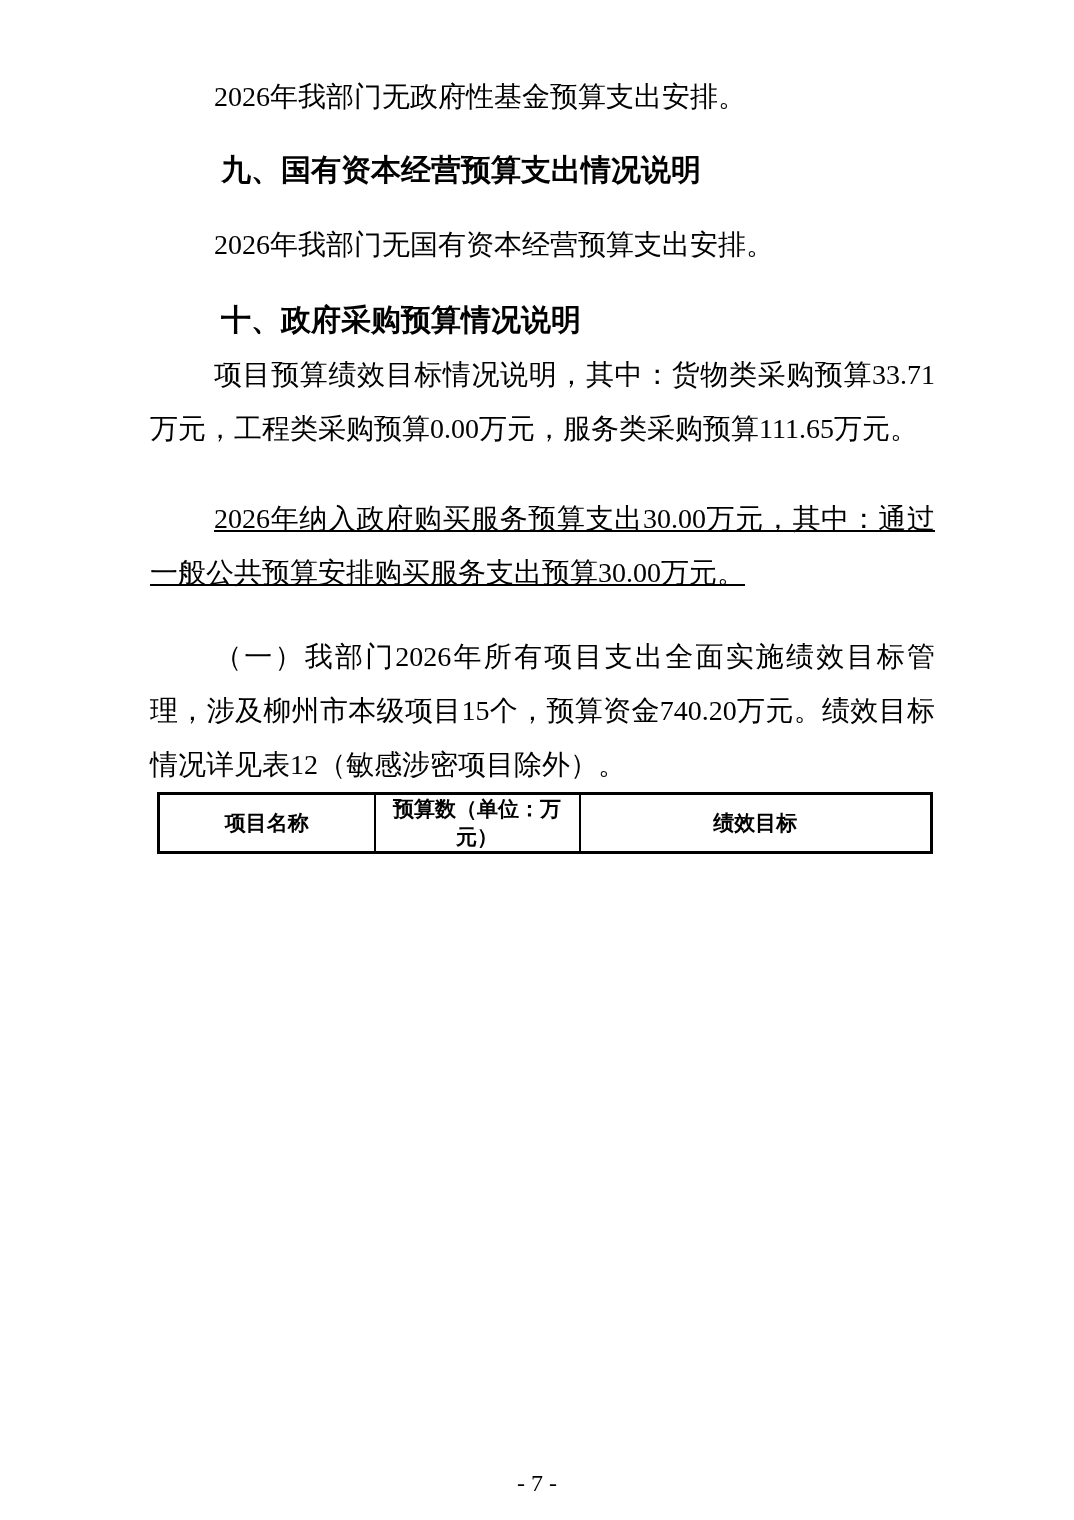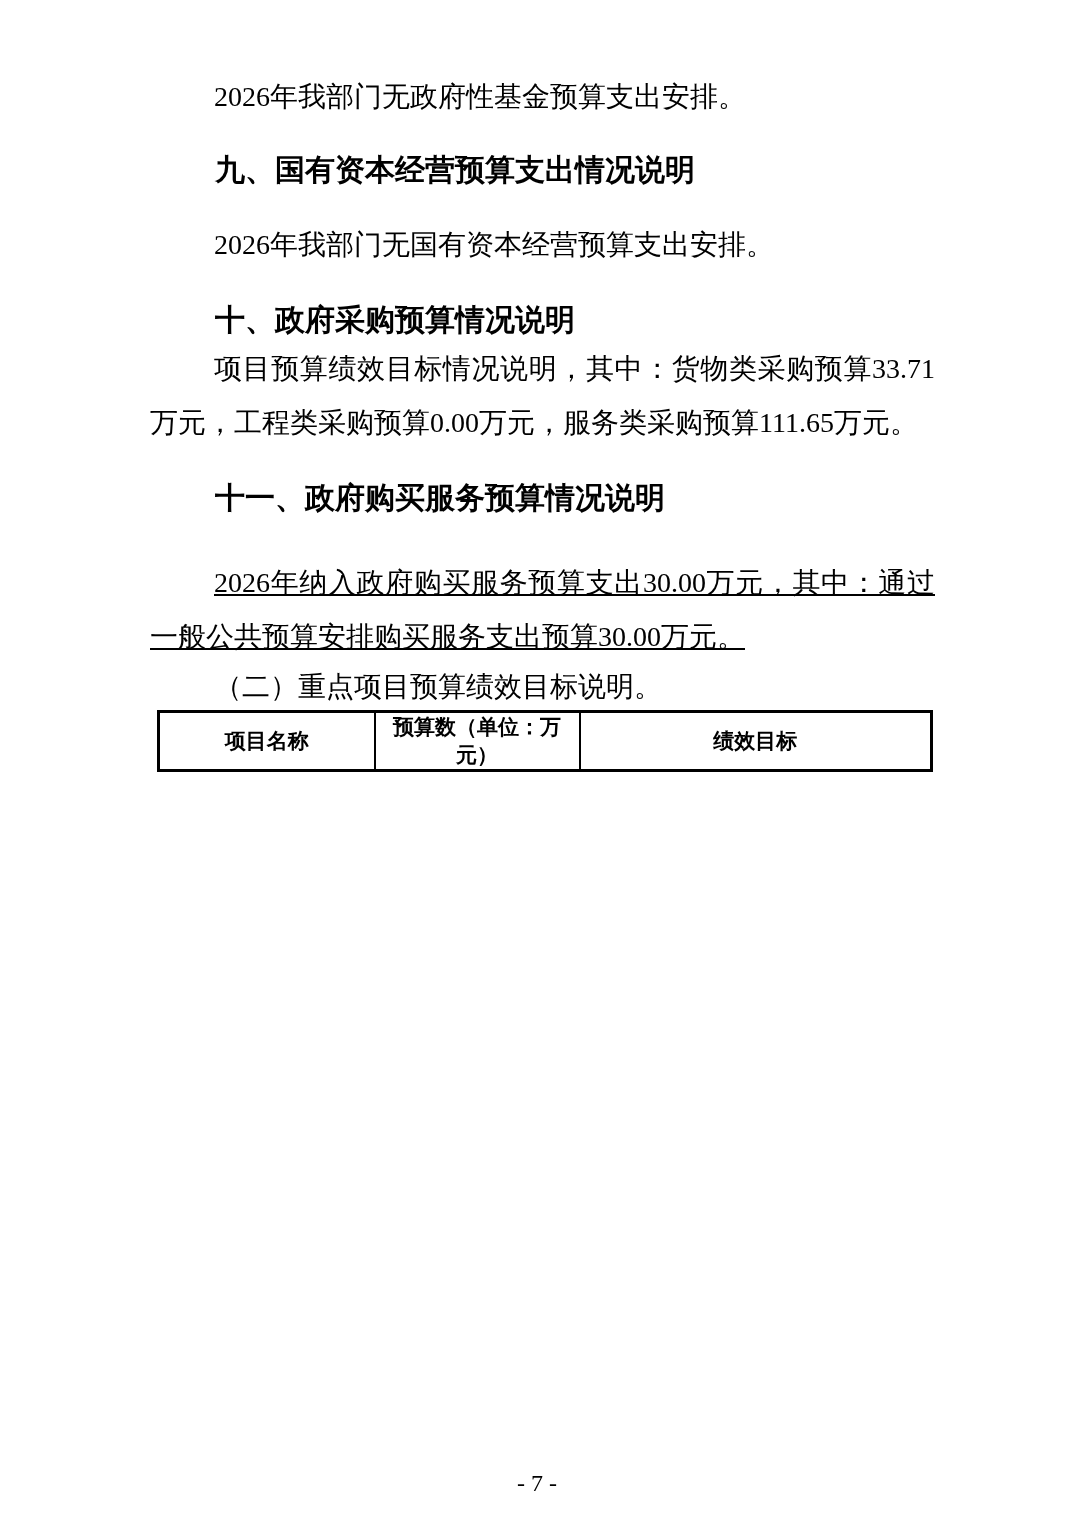--- a/index.html
+++ b/index.html
@@ -31,21 +31,21 @@
     text-indent: 64px;
     margin: 0;
     color: #000000;
   }
   .heading {
     font-family: "Liberation Sans", "DejaVu Sans", sans-serif;
     font-size: 30px;
     font-weight: bold;
     line-height: 44px;
     text-indent: 65px;
-    margin: 0;
+    margin: 6px;
     color: #000000;
   }
   .mt24 { margin-top: 24px; }
   .mt26 { margin-top: 26px; }
   .mt28 { margin-top: 28px; }
   .mt30 { margin-top: 30px; }
   .mt36 { margin-top: 36px; text-decoration: underline; }
   .mt20 { margin-top: 20px; }
   .last-line { line-height: 46px; }
   table.perf-table {
@@ -91,27 +91,26 @@
   <h3 class="heading mt24">九、国有资本经营预算支出情况说明</h3>
 
   <p class="para mt26">2026年我部门无国有资本经营预算支出安排。</p>
 
   <h3 class="heading mt26">十、政府采购预算情况说明</h3>
 
 
   <p class="para">项目预算绩效目标情况说明，其中：货物类采购预算33.71万元，工程类采购预算0.00万元，服务类采购预算111.65万元。</p>
 
 
-  <h3 class="heading mt26">十一、政府购买服务预算情况说明</h3>
 
   <p class="para mt36">2026年纳入政府购买服务预算支出30.00万元，其中：通过一般公共预算安排购买服务支出预算30.00万元。</p>
 
 
+  <p class="para mt30">（一）我部门2026年所有项目支出全面实施绩效目标管理，涉及柳州市本级项目15个，预算资金740.20万元。绩效目标情况详见表12（敏感涉密项目除外）。</p>
 
-  <p class="para last-line">（二）重点项目预算绩效目标说明。</p>
 
   <table class="perf-table">
     <colgroup>
       <col class="col-name">
       <col class="col-amt">
       <col class="col-goal">
     </colgroup>
     <thead>
       <tr>
         <th>项目名称</th>

